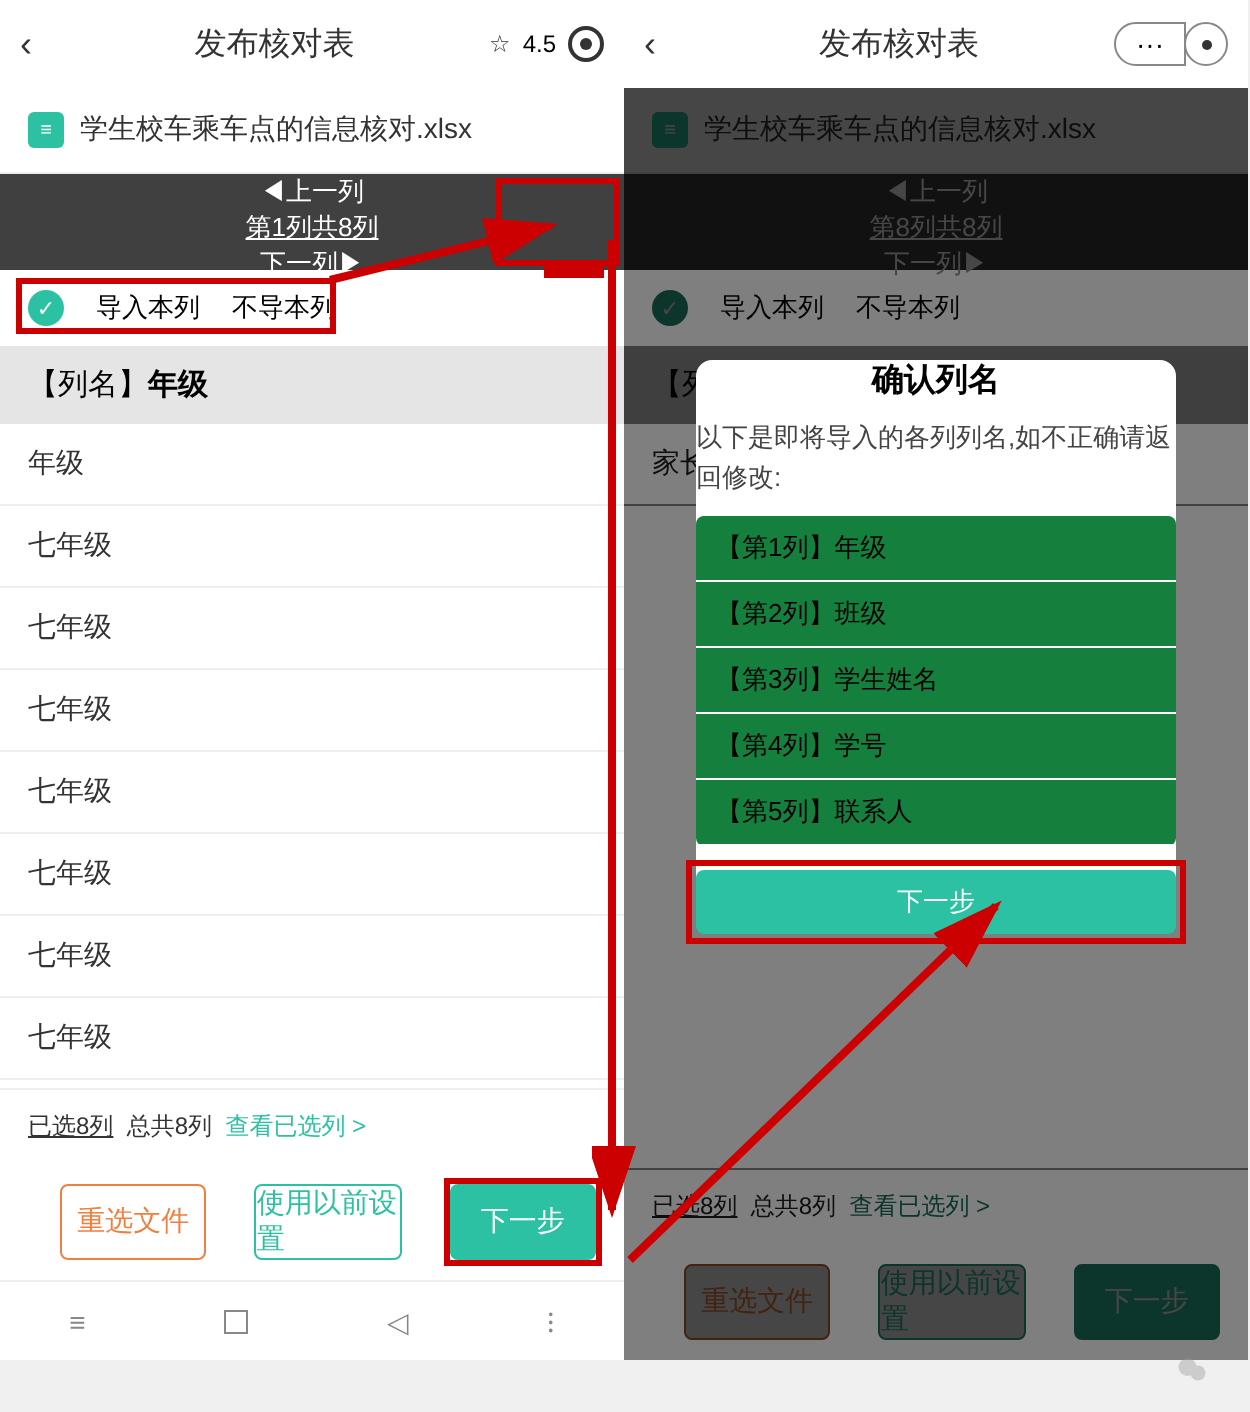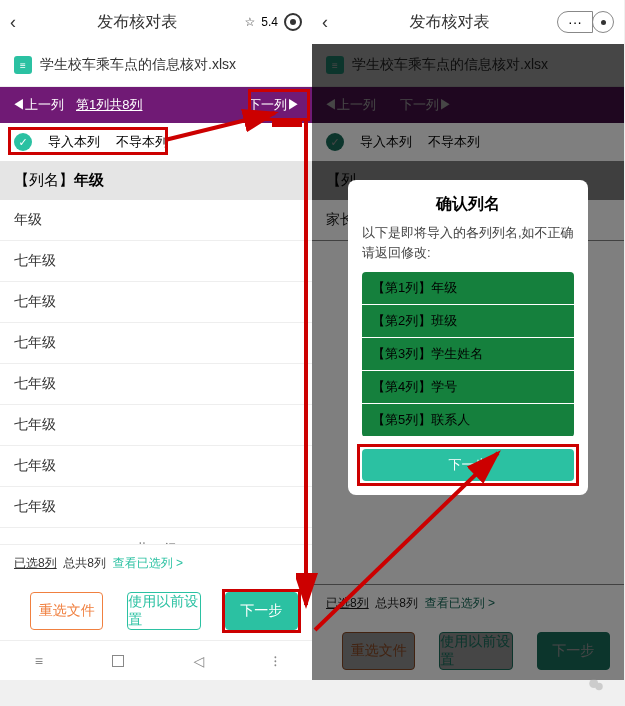--- a/index.html
+++ b/index.html
@@ -18,21 +18,21 @@
     .target-icon { width: 18px; height: 18px; border: 2px solid #333; border-radius: 50%; display: flex; align-items: center; justify-content: center; }
     .target-icon::after { content: ""; width: 6px; height: 6px; background: #333; border-radius: 50%; }
     .dots-btn { padding: 2px 10px; border: 1px solid #888; border-radius: 20px 0 0 20px; font-size: 14px; }
     .close-btn { width: 22px; height: 22px; border: 1px solid #888; border-radius: 50%; display: flex; align-items: center; justify-content: center; position: relative; margin-left: -1px; }
     .close-btn .dot { width: 5px; height: 5px; background: #333; border-radius: 50%; }
     
     .file-bar { background: #fff; padding: 12px 14px; display: flex; align-items: center; gap: 8px; border-bottom: 1px solid #eee; }
     .file-icon { width: 18px; height: 18px; background: #2bc1a2; border-radius: 3px; display: flex; align-items: center; justify-content: center; color: #fff; font-size: 10px; }
     .file-name { font-size: 14px; color: #333; }
     
-    .nav-row { background: #701a75; display: flex; height: 36px; align-items: center; color: #fff; font-size: 13px; position: relative; }
+    .nav-row { background: #404040; display: flex; height: 48px; align-items: center; color: #fff; font-size: 13px; position: relative; flex-direction: column; }
     .nav-prev, .nav-next { padding: 0 12px; height: 100%; display: flex; align-items: center; }
     .nav-center { flex: 1; text-align: left; text-decoration: underline; }
     .red-box-next { position: absolute; right: 2px; top: 2px; bottom: 2px; width: 62px; border: 3px solid #cc0000; pointer-events: none; }
     .red-underline { position: absolute; right: 10px; bottom: -4px; width: 30px; height: 6px; background: #cc0000; }
     
     .import-row { padding: 10px 14px; display: flex; align-items: center; gap: 16px; font-size: 13px; position: relative; }
     .check-icon { width: 18px; height: 18px; background: #2bc1a2; border-radius: 50%; display: inline-flex; align-items: center; justify-content: center; color: #fff; font-size: 11px; }
     .red-box-import { position: absolute; left: 8px; top: 4px; width: 160px; height: 28px; border: 3px solid #cc0000; pointer-events: none; }
     
     .col-title { padding: 10px 14px; font-size: 15px; background: #e5e5e5; }
@@ -51,21 +51,21 @@
     .btn-orange { color: #f08040; border-color: #f08040; background: #fff; }
     .btn-green-outline { color: #2bc1a2; border-color: #2bc1a2; background: #fff; }
     .btn-green { color: #fff; background: #2bc1a2; border-color: #2bc1a2; }
     .red-box-nextstep { position: relative; }
     .red-box-nextstep::after { content: ""; position: absolute; inset: -4px; border: 3px solid #cc0000; pointer-events: none; }
     
     .nav-bar { height: 40px; display: flex; align-items: center; justify-content: space-around; border-top: 1px solid #eee; color: #888; font-size: 14px; }
     .nav-square { width: 12px; height: 12px; border: 1.5px solid #888; }
     
     
-    .dialog { position: absolute; left: 50%; top: 180px; transform: translateX(-50%); width: 240px; background: #fff; border-radius: 8px; z-index: 20; padding: 14px; }
+    .dialog { position: absolute; left: 50%; top: 180px; transform: translateX(-50%); width: 240px; background: #fff; border-radius: 8px; z-index: 20; }
     .dialog-title { text-align: center; font-size: 16px; font-weight: bold; margin-bottom: 8px; }
     .dialog-desc { font-size: 13px; color: #444; margin-bottom: 10px; line-height: 1.5; }
     .dialog-list { background: #15803d; border-radius: 4px; margin-bottom: 12px; }
     .dialog-item { padding: 7px 10px; font-size: 13px; border-bottom: 1px solid #fff; }
     .dialog-btns { display: flex; gap: 10px; }
     .dlg-btn { flex: 1; height: 32px; border-radius: 4px; display: flex; align-items: center; justify-content: center; font-size: 13px; }
     .dlg-cancel { background: #c8ebe3; color: #2bc1a2; }
     .dlg-ok { background: #2bc1a2; color: #fff; position: relative; }
     .red-box-dlg::after { content: ""; position: absolute; inset: -5px; border: 3px solid #cc0000; pointer-events: none; }
     
@@ -87,21 +87,21 @@
 <body>
 
 <div class="container">
 
   <div class="phone left">
     <div class="header">
       <div class="back-arrow">‹</div>
       <div class="header-title">发布核对表</div>
       <div class="header-right">
         <span class="star">☆</span>
-        <span>5.4</span>
+        <span>4.5</span>
         <span class="target-icon"></span>
       </div>
     </div>
 
     <div class="file-bar">
       <span class="file-icon">≡</span>
       <span class="file-name">学生校车乘车点的信息核对.xlsx</span>
     </div>
 
     <div class="nav-row">
@@ -166,20 +166,21 @@
       </div>
     </div>
 
     <div class="file-bar">
       <span class="file-icon">≡</span>
       <span class="file-name">学生校车乘车点的信息核对.xlsx</span>
     </div>
 
     <div class="nav-row">
       <div class="nav-prev">◀上一列</div>
+      <div class="nav-center">第8列共8列</div>
       <div class="nav-next">下一列▶</div>
     </div>
 
     <div class="import-row">
       <span class="check-icon">✓</span>
       <span>导入本列</span>
       <span>不导本列</span>
     </div>
 
     <div class="col-title">

